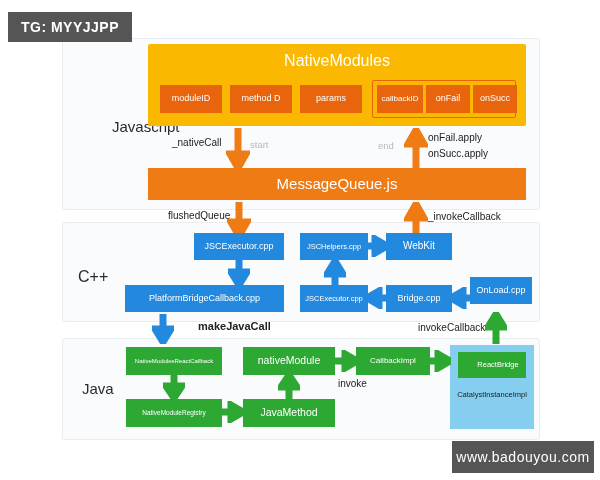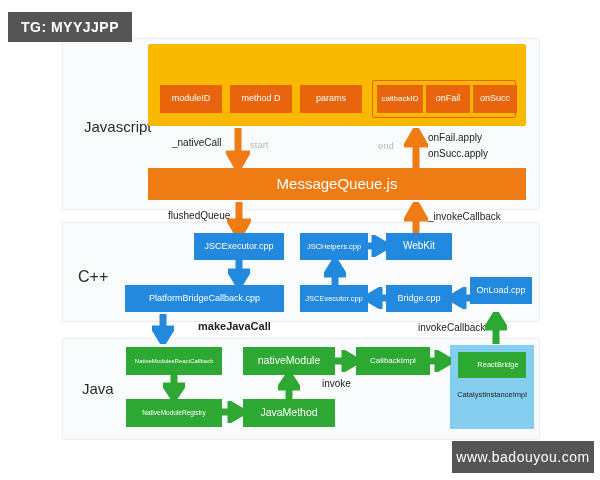--- a/index.html
+++ b/index.html
@@ -23,21 +23,21 @@
   .panel{
     position:absolute;background:#fafbfc;border:1px solid #e9edf2;border-radius:3px;
   }
   #panel-js{left:62px;top:38px;width:476px;height:170px;}
   #panel-cpp{left:62px;top:222px;width:476px;height:98px;}
   #panel-java{left:62px;top:338px;width:476px;height:100px;}
 
   .layer-label{
     position:absolute;color:#2b2b2b;font-size:15px;white-space:nowrap;
   }
-  #label-js{left:48px;top:118px;padding-left:36px;}
+  #label-js{left:76px;top:118px;padding-left:36px;}
   #label-cpp{left:78px;top:268px;font-size:16px;}
   #label-java{left:82px;top:380px;}
 
   
   .box{
     position:absolute;display:flex;align-items:center;justify-content:center;
     text-align:center;color:#ffffff;line-height:1.05;box-sizing:border-box;
   }
   .yellow{background:#FBB800;}
   .orange{background:#EF7B14;}
@@ -94,20 +94,21 @@
 
   <div class="panel" id="panel-js"></div>
   <div class="panel" id="panel-cpp"></div>
   <div class="panel" id="panel-java"></div>
 
   <div class="layer-label" id="label-js">Javascript</div>
   <div class="layer-label" id="label-cpp">C++</div>
   <div class="layer-label" id="label-java">Java</div>
 
   <div class="box yellow" id="nm-panel"></div>
+  <div id="nm-title">NativeModules</div>
 
   <div class="box orange-deep" id="chip-moduleid">moduleID</div>
   <div class="box orange-deep" id="chip-methodd">method D</div>
   <div class="box orange-deep" id="chip-params">params</div>
 
   <div id="cb-group"></div>
   <div class="box orange-deep" id="chip-callbackid">callbackID</div>
   <div class="box orange-deep" id="chip-onfail">onFail</div>
   <div class="box orange-deep" id="chip-onsucc">onSucc</div>
 
@@ -182,21 +183,21 @@
 
   <svg class="arrow" style="left:163px;top:374px;" width="22" height="26">
     <path d="M11 0 L11 13 M3 12 L11 24 L19 12 Z" stroke="#2DA832" stroke-width="7" fill="#2DA832"></path>
   </svg>
   <svg class="arrow" style="left:222px;top:401px;" width="22" height="22">
     <path d="M0 11 L10 11 M9 4 L21 11 L9 18 Z" stroke="#2DA832" stroke-width="7" fill="#2DA832"></path>
   </svg>
   <svg class="arrow" style="left:278px;top:374px;" width="22" height="26">
     <path d="M11 26 L11 12 M3 13 L11 1 L19 13 Z" stroke="#2DA832" stroke-width="7" fill="#2DA832"></path>
   </svg>
-  <div class="alabel" style="left:300px;top:378px;padding-left:22px;">invoke</div>
+  <div class="alabel" style="left:316px;top:378px;padding-left:22px;">invoke</div>
 
   <svg class="arrow" style="left:334px;top:350px;" width="24" height="22">
     <path d="M0 11 L12 11 M11 4 L23 11 L11 18 Z" stroke="#2DA832" stroke-width="7" fill="#2DA832"></path>
   </svg>
   <svg class="arrow" style="left:429px;top:350px;" width="22" height="22">
     <path d="M0 11 L10 11 M9 4 L21 11 L9 18 Z" stroke="#2DA832" stroke-width="7" fill="#2DA832"></path>
   </svg>
 
   <div class="wm" id="wm-top">TG: MYYJJPP</div>
   <div class="wm" id="wm-bottom">www.badouyou.com</div>

